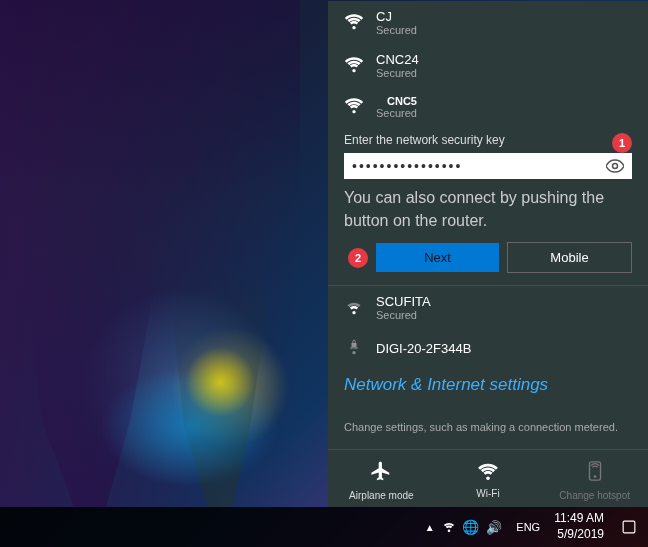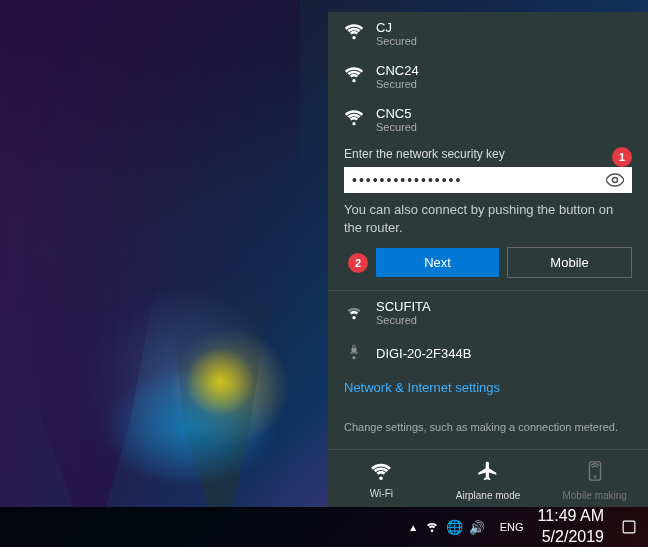--- a/index.html
+++ b/index.html
@@ -60,21 +60,21 @@
       gap: 6px;
       padding: 0 6px;
       color: white;
       font-size: 12px;
     }
 
     .taskbar-time {
       text-align: right;
       padding: 0 6px;
       line-height: 1.3;
-      font-size: 16px;
+      font-size: 12px;
       color: white;
     }
 
     .taskbar-notification {
       width: 30px; height: 30px;
       display: flex; align-items: center; justify-content: center;
       color: white;
       font-size: 14px;
     }
 
@@ -128,22 +128,23 @@
     }
 
     .cnc5-header {
       display: flex;
       align-items: center;
       padding: 8px 16px;
       gap: 12px;
     }
 
     .cnc5-name {
-      font-size: 13px;
-      font-weight: 400;
+      font-size: 11px;
+      font-weight: 700;
+      text-align: right;
     }
 
     .cnc5-secured {
       font-size: 11px;
       color: #aaa;
     }
 
     .security-key-section {
       padding: 6px 16px 8px 16px;
       background: #2d3a3a;
@@ -191,38 +192,38 @@
       background: #e63946;
       color: white;
       font-size: 11px;
       font-weight: bold;
       display: flex; align-items: center; justify-content: center;
       flex-shrink: 0;
       margin-left: 4px;
     }
 
     .hint-text {
-      font-size: 13px;
+      font-size: 16px;
       color: #ccc;
       margin-bottom: 10px;
       line-height: 1.4;
     }
 
     .button-row {
       display: flex;
       align-items: center;
       gap: 8px;
       margin-bottom: 4px;
     }
 
     .btn-next {
       flex: 1;
       padding: 7px 0;
       background: #0078d4;
-      color: #ffffff;
+      color: #0f172a;
       border: none;
       font-size: 13px;
       cursor: pointer;
       text-align: center;
     }
 
     .btn-cancel {
       flex: 1;
       padding: 7px 0;
       background: transparent;
@@ -246,24 +247,25 @@
       margin: 0 0;
     }
 
     
     .bottom-section {
       padding: 8px 16px;
       background: #2d3a3a;
     }
 
     .net-settings-link {
-      font-size: 13px;
+      font-size: 17px;
       color: #3cb0ff;
       cursor: pointer;
       margin-bottom: 2px;
+      font-style: italic;
     }
 
     .net-settings-desc {
       font-size: 11px;
       color: #aaa;
       margin-bottom: 8px;
       margin-top: 26px;
     }
 
     .bottom-buttons {
@@ -452,49 +454,49 @@
 
   <div class="bottom-section">
     <div class="net-settings-link">Network &amp; Internet settings</div>
     <div class="net-settings-desc">Change settings, such as making a connection metered.</div>
   </div>
 
   <div class="bottom-buttons">
 
     <div class="bottom-btn">
       <div class="bottom-btn-icon">
+        <svg width="22" height="22" viewBox="0 0 24 24" fill="white" xmlns="http://www.w3.org/2000/svg">
+          <path d="M21 16v-2l-8-5V3.5A1.5 1.5 0 0011 2a1.5 1.5 0 00-1.5 1.5V9l-8 5v2l8-2.5V19l-2 1.5V22l3.5-1 3.5 1v-1.5L13 19v-5.5l8 2.5z"></path>
+        </svg>
+      </div>
+      <span class="bottom-btn-label">Airplane mode</span>
+    </div>
+
+    <div class="bottom-btn">
+      <div class="bottom-btn-icon">
         <svg width="22" height="18" viewBox="0 0 24 20" fill="white" xmlns="http://www.w3.org/2000/svg">
           <path d="M12 5C8.5 5 5.4 6.4 3.2 8.6L1 6.4C3.8 3.6 7.7 2 12 2s8.2 1.6 11 4.4L20.8 8.6C18.6 6.4 15.5 5 12 5z"></path>
           <path d="M12 9c-2.2 0-4.2.9-5.7 2.3L4.1 9.1C6.2 7.1 8.9 6 12 6s5.8 1.1 7.9 3.1l-2.2 2.2C16.2 9.9 14.2 9 12 9z"></path>
           <path d="M12 13c-1.1 0-2.1.5-2.8 1.2L7 12c1.3-1.3 3-2 5-2s3.7.7 5 2l-2.2 2.2C14.1 13.5 13.1 13 12 13z"></path>
           <circle cx="12" cy="18" r="2"></circle>
         </svg>
       </div>
       <span class="bottom-btn-label">Wi-Fi</span>
-    </div>
-
-    <div class="bottom-btn">
-      <div class="bottom-btn-icon">
-        <svg width="22" height="22" viewBox="0 0 24 24" fill="white" xmlns="http://www.w3.org/2000/svg">
-          <path d="M21 16v-2l-8-5V3.5A1.5 1.5 0 0011 2a1.5 1.5 0 00-1.5 1.5V9l-8 5v2l8-2.5V19l-2 1.5V22l3.5-1 3.5 1v-1.5L13 19v-5.5l8 2.5z"></path>
-        </svg>
-      </div>
-      <span class="bottom-btn-label">Airplane mode</span>
     </div>
 
     <div class="bottom-btn bottom-btn-disabled">
       <div class="bottom-btn-icon" style="color:#777;">
         <svg width="20" height="22" viewBox="0 0 20 24" fill="#777" xmlns="http://www.w3.org/2000/svg">
           <rect x="4" y="2" width="12" height="20" rx="2" stroke="#777" stroke-width="1.5" fill="none"></rect>
           <circle cx="10" cy="18" r="1.5" fill="#777"></circle>
           <path d="M7 8c.8-.8 2-1.3 3-1.3s2.2.5 3 1.3" stroke="#777" stroke-width="1.2" fill="none"></path>
           <path d="M5.5 6.2C6.9 4.8 8.4 4 10 4s3.1.8 4.5 2.2" stroke="#777" stroke-width="1.2" fill="none"></path>
         </svg>
       </div>
-      <span class="bottom-btn-label" style="color:#777;">Mobile making</span>
+      <span class="bottom-btn-label" style="color:#777;">Change hotspot</span>
     </div>
   </div>
 
 </div>
 
 <div id="taskbar">
   <div class="taskbar-right">
 
     <div class="taskbar-icons">
       <span style="font-size:10px;">▲</span>
@@ -509,21 +511,21 @@
 
       <span style="font-size:14px;">🌐</span>
 
       <span style="font-size:13px;">🔊</span>
     </div>
 
     <span style="font-size:11px;color:white;padding:0 4px;">ENG</span>
 
     <div class="taskbar-time">
       <div>11:49 AM</div>
-      <div>5/2/2019</div>
+      <div>5/9/2019</div>
     </div>
 
     <div class="taskbar-notification">
       <svg width="14" height="14" viewBox="0 0 24 24" fill="white" xmlns="http://www.w3.org/2000/svg">
         <rect x="2" y="2" width="20" height="20" rx="2" fill="none" stroke="white" stroke-width="2"></rect>
       </svg>
     </div>
   </div>
 </div>
 

